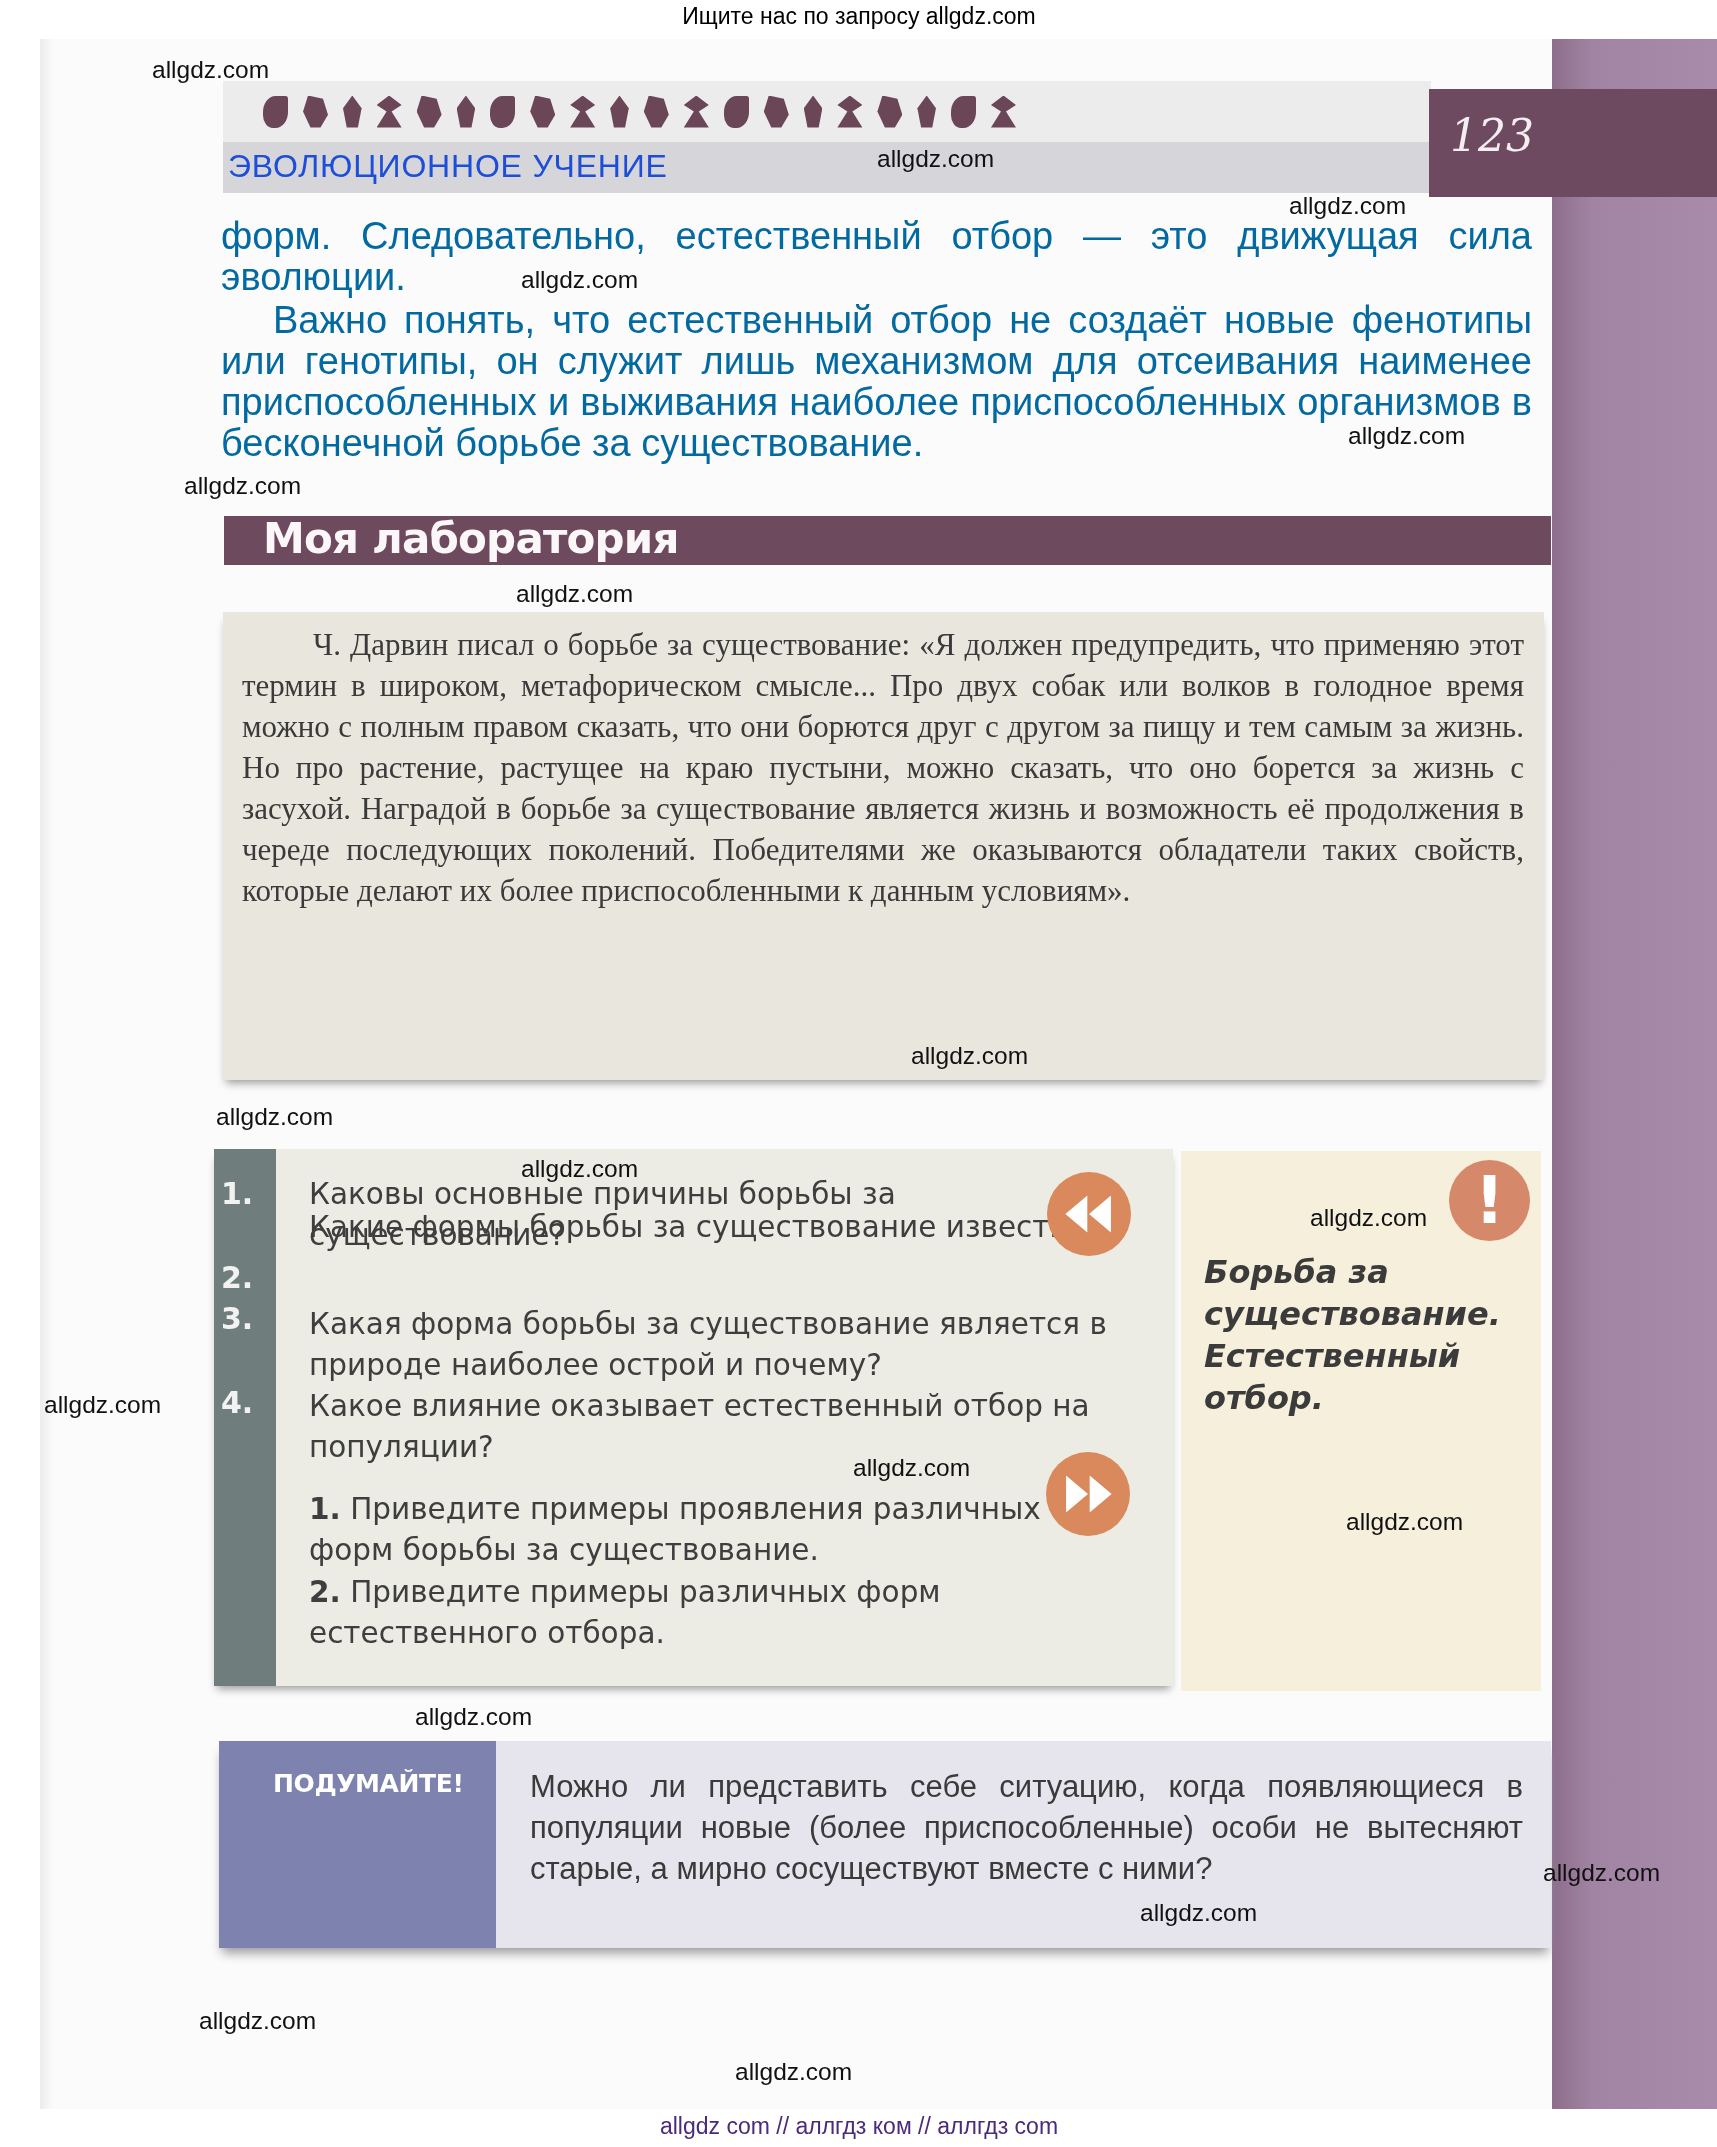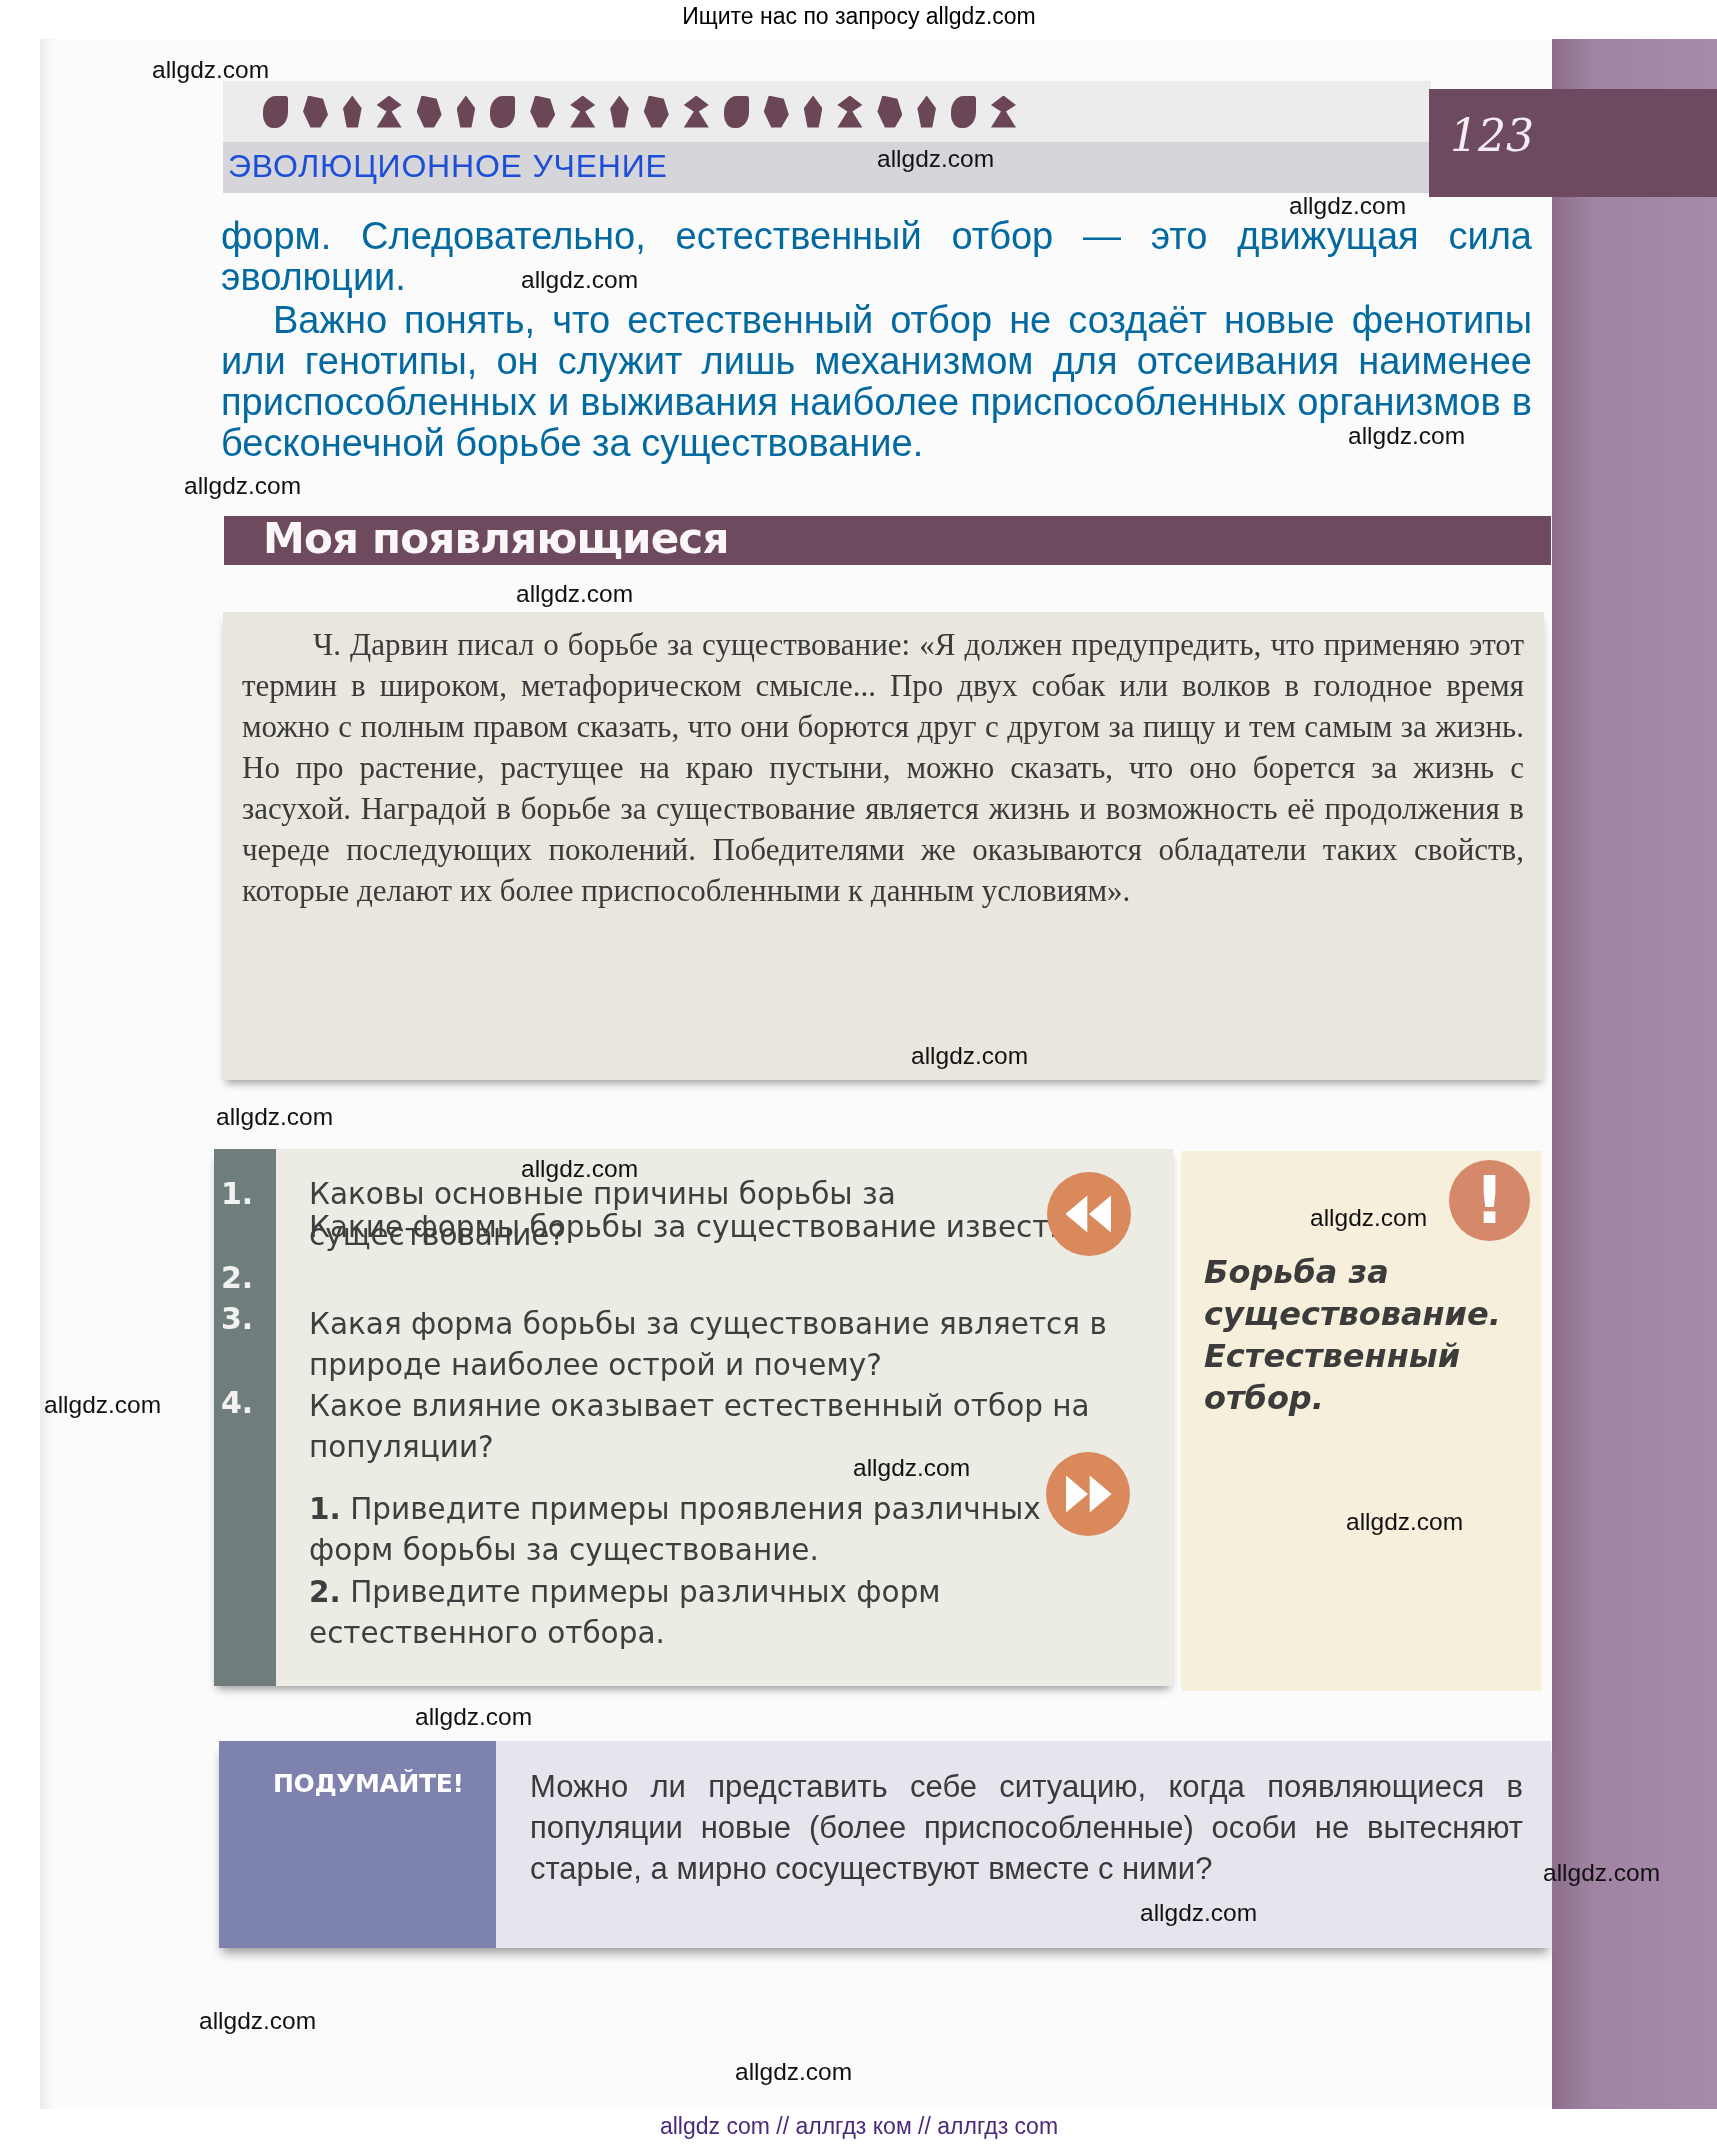--- a/index.html
+++ b/index.html
@@ -100,21 +100,21 @@
 </div>
 <div class="abs section-bar"></div>
 <div class="abs section-title">ЭВОЛЮЦИОННОЕ УЧЕНИЕ</div>
 <div class="abs page-num-box"></div>
 <div class="abs page-num">123</div>
 
 <p class="abs para para-1">форм. Следовательно, естественный отбор — это движущая сила эволюции.</p>
 <p class="abs para para-2">Важно понять, что естественный отбор не создаёт новые фенотипы или генотипы, он служит лишь механизмом для отсеивания наименее приспособленных и выживания наиболее приспособленных организмов в бесконечной борьбе за существование.</p>
 
 <div class="abs lab-bar"></div>
-<div class="abs lab-title">Моя появляющиеся</div>
+<div class="abs lab-title">Моя лаборатория</div>
 <div class="abs lab-box"></div>
 <p class="abs lab-text">Ч. Дарвин писал о борьбе за существование: «Я должен предупредить, что применяю этот термин в широком, метафорическом смысле... Про двух собак или волков в голодное время можно с полным правом сказать, что они борются друг с другом за пищу и тем самым за жизнь. Но про растение, растущее на краю пустыни, можно сказать, что оно борется за жизнь с засухой. Наградой в борьбе за существование является жизнь и возможность её продолжения в череде последующих поколений. Победителями же оказываются обладатели таких свойств, которые делают их более приспособленными к данным условиям».</p>
 
 <div class="abs q-box"></div>
 <div class="abs q-stripe"></div>
 
 <div class="abs q-num" style="top:1176px">1.</div>
 <div class="abs q-text" style="top:1174px;width:725px">Каковы основные причины борьбы за существование?</div>
 <div class="abs q-num" style="top:1260px">2.</div>
 <div class="abs q-text" style="top:1207px">Какие формы борьбы за существование известны?</div>

